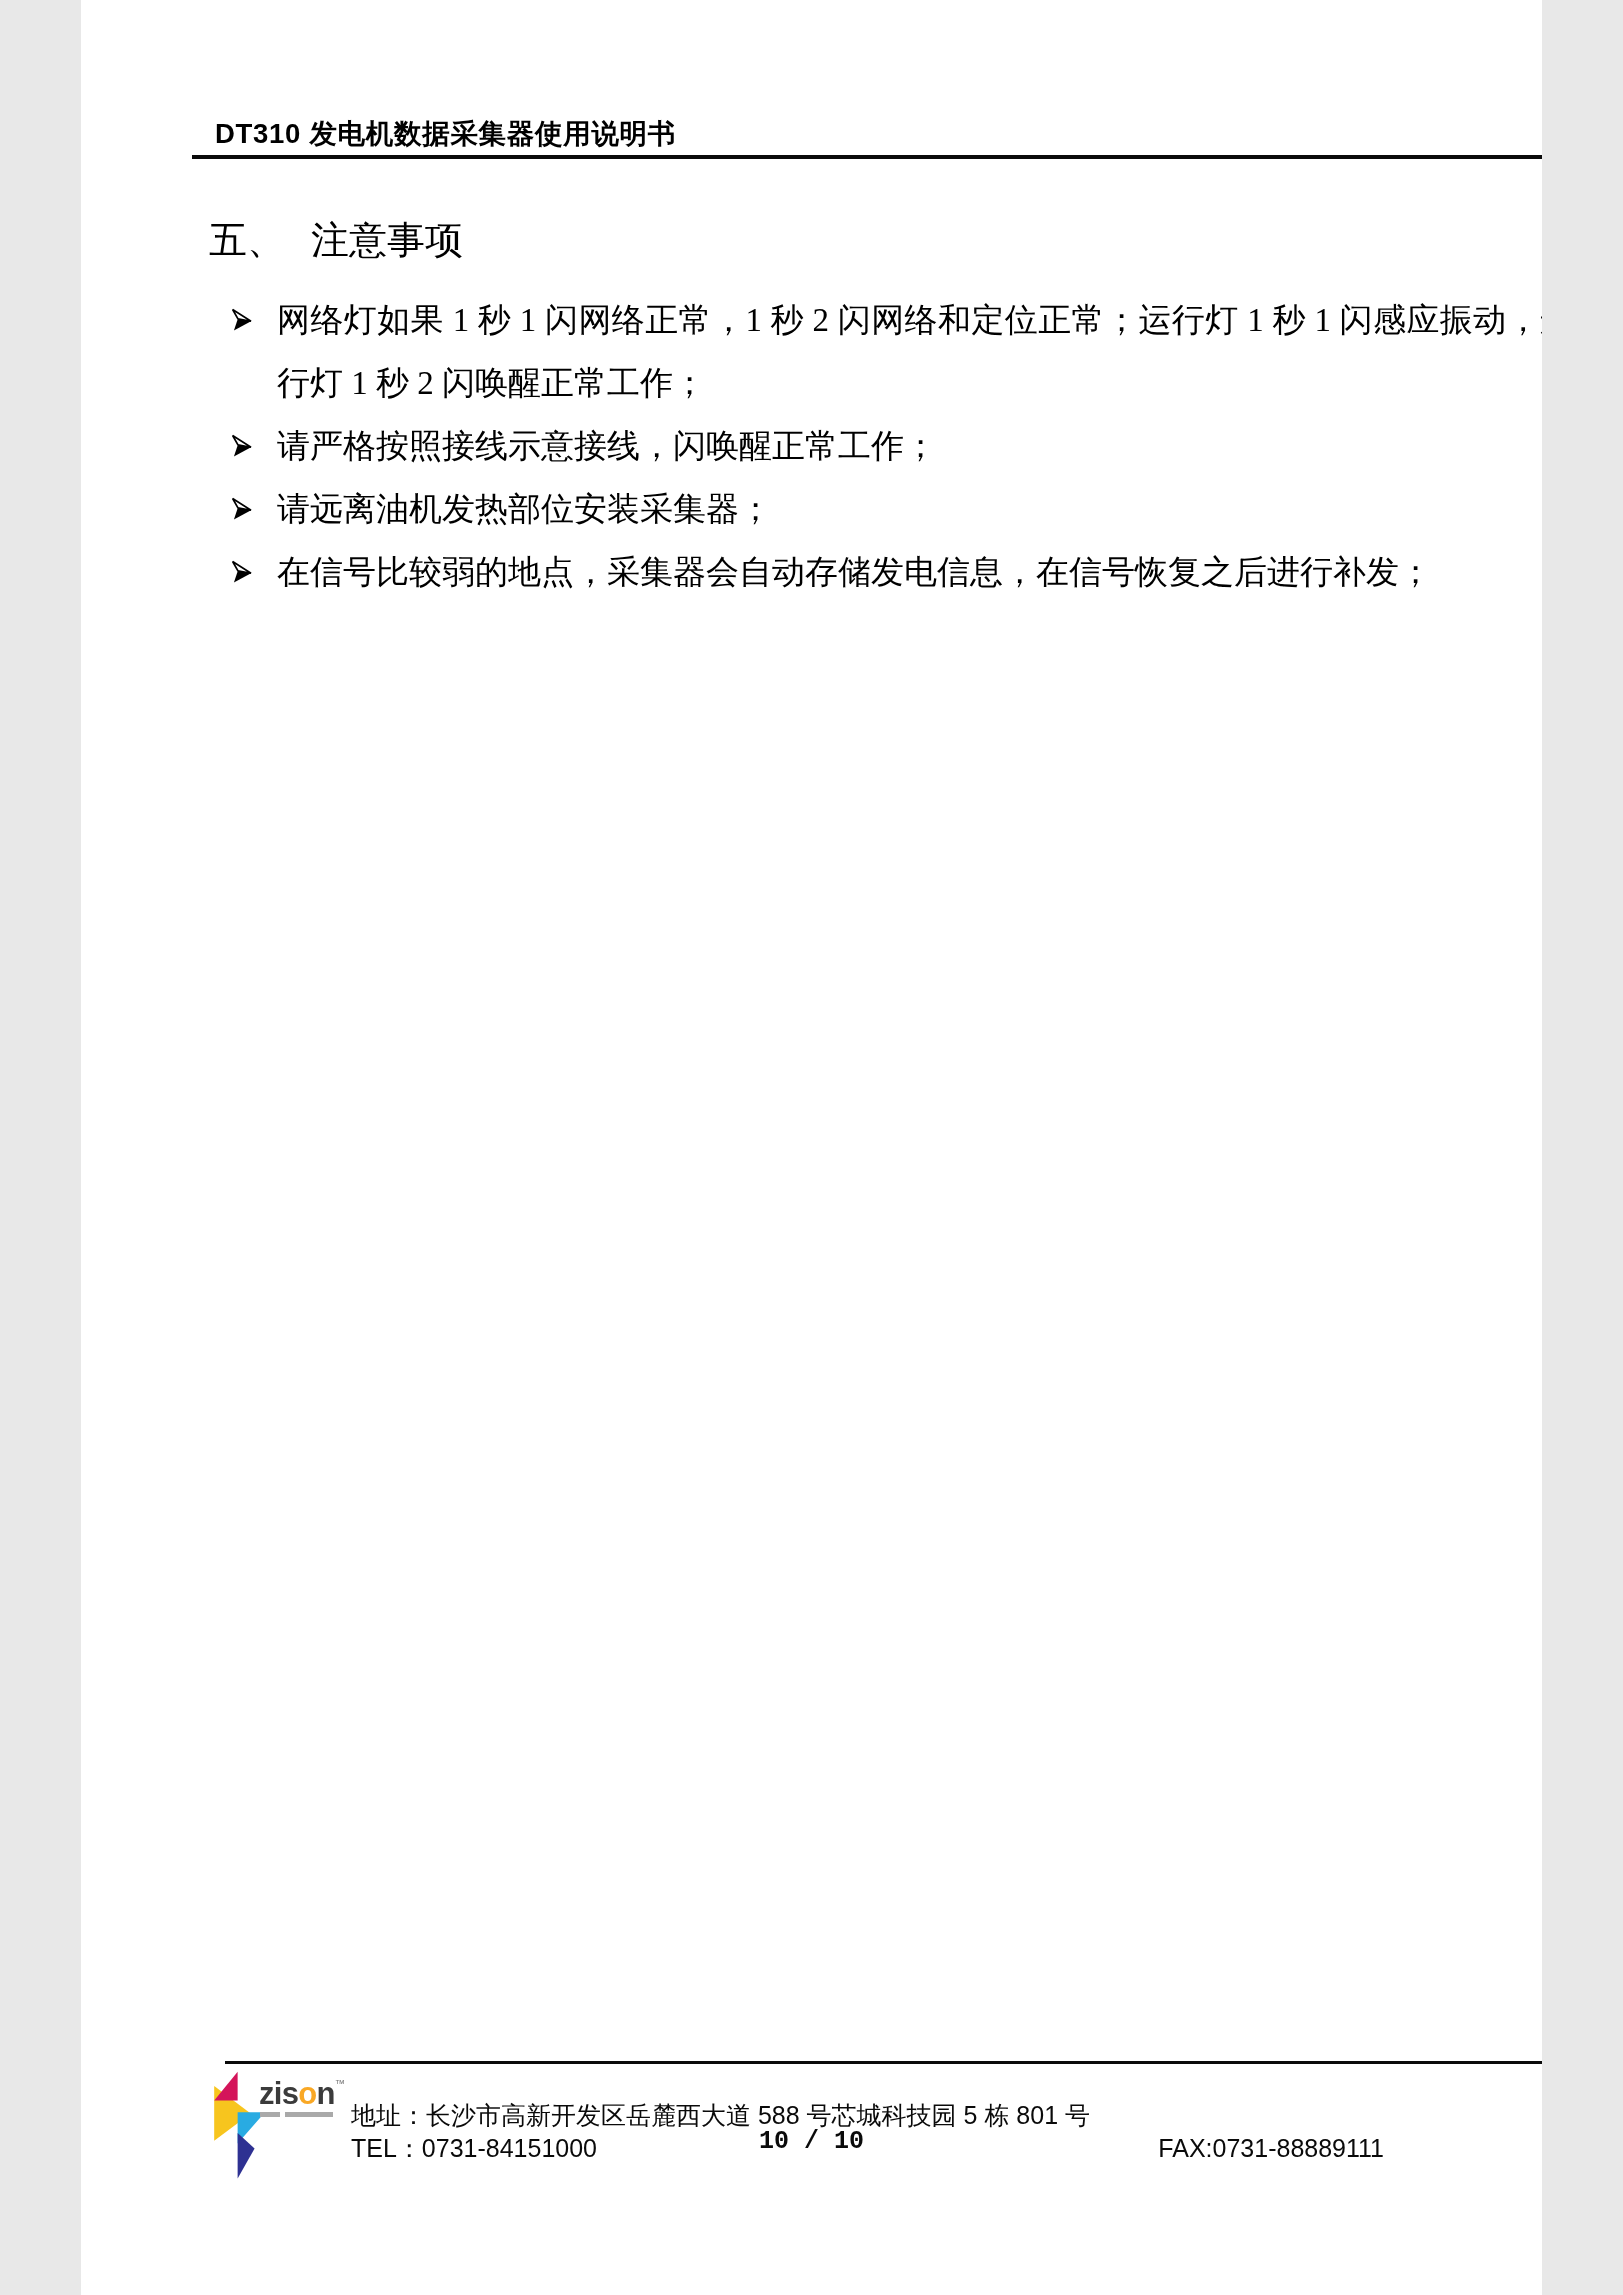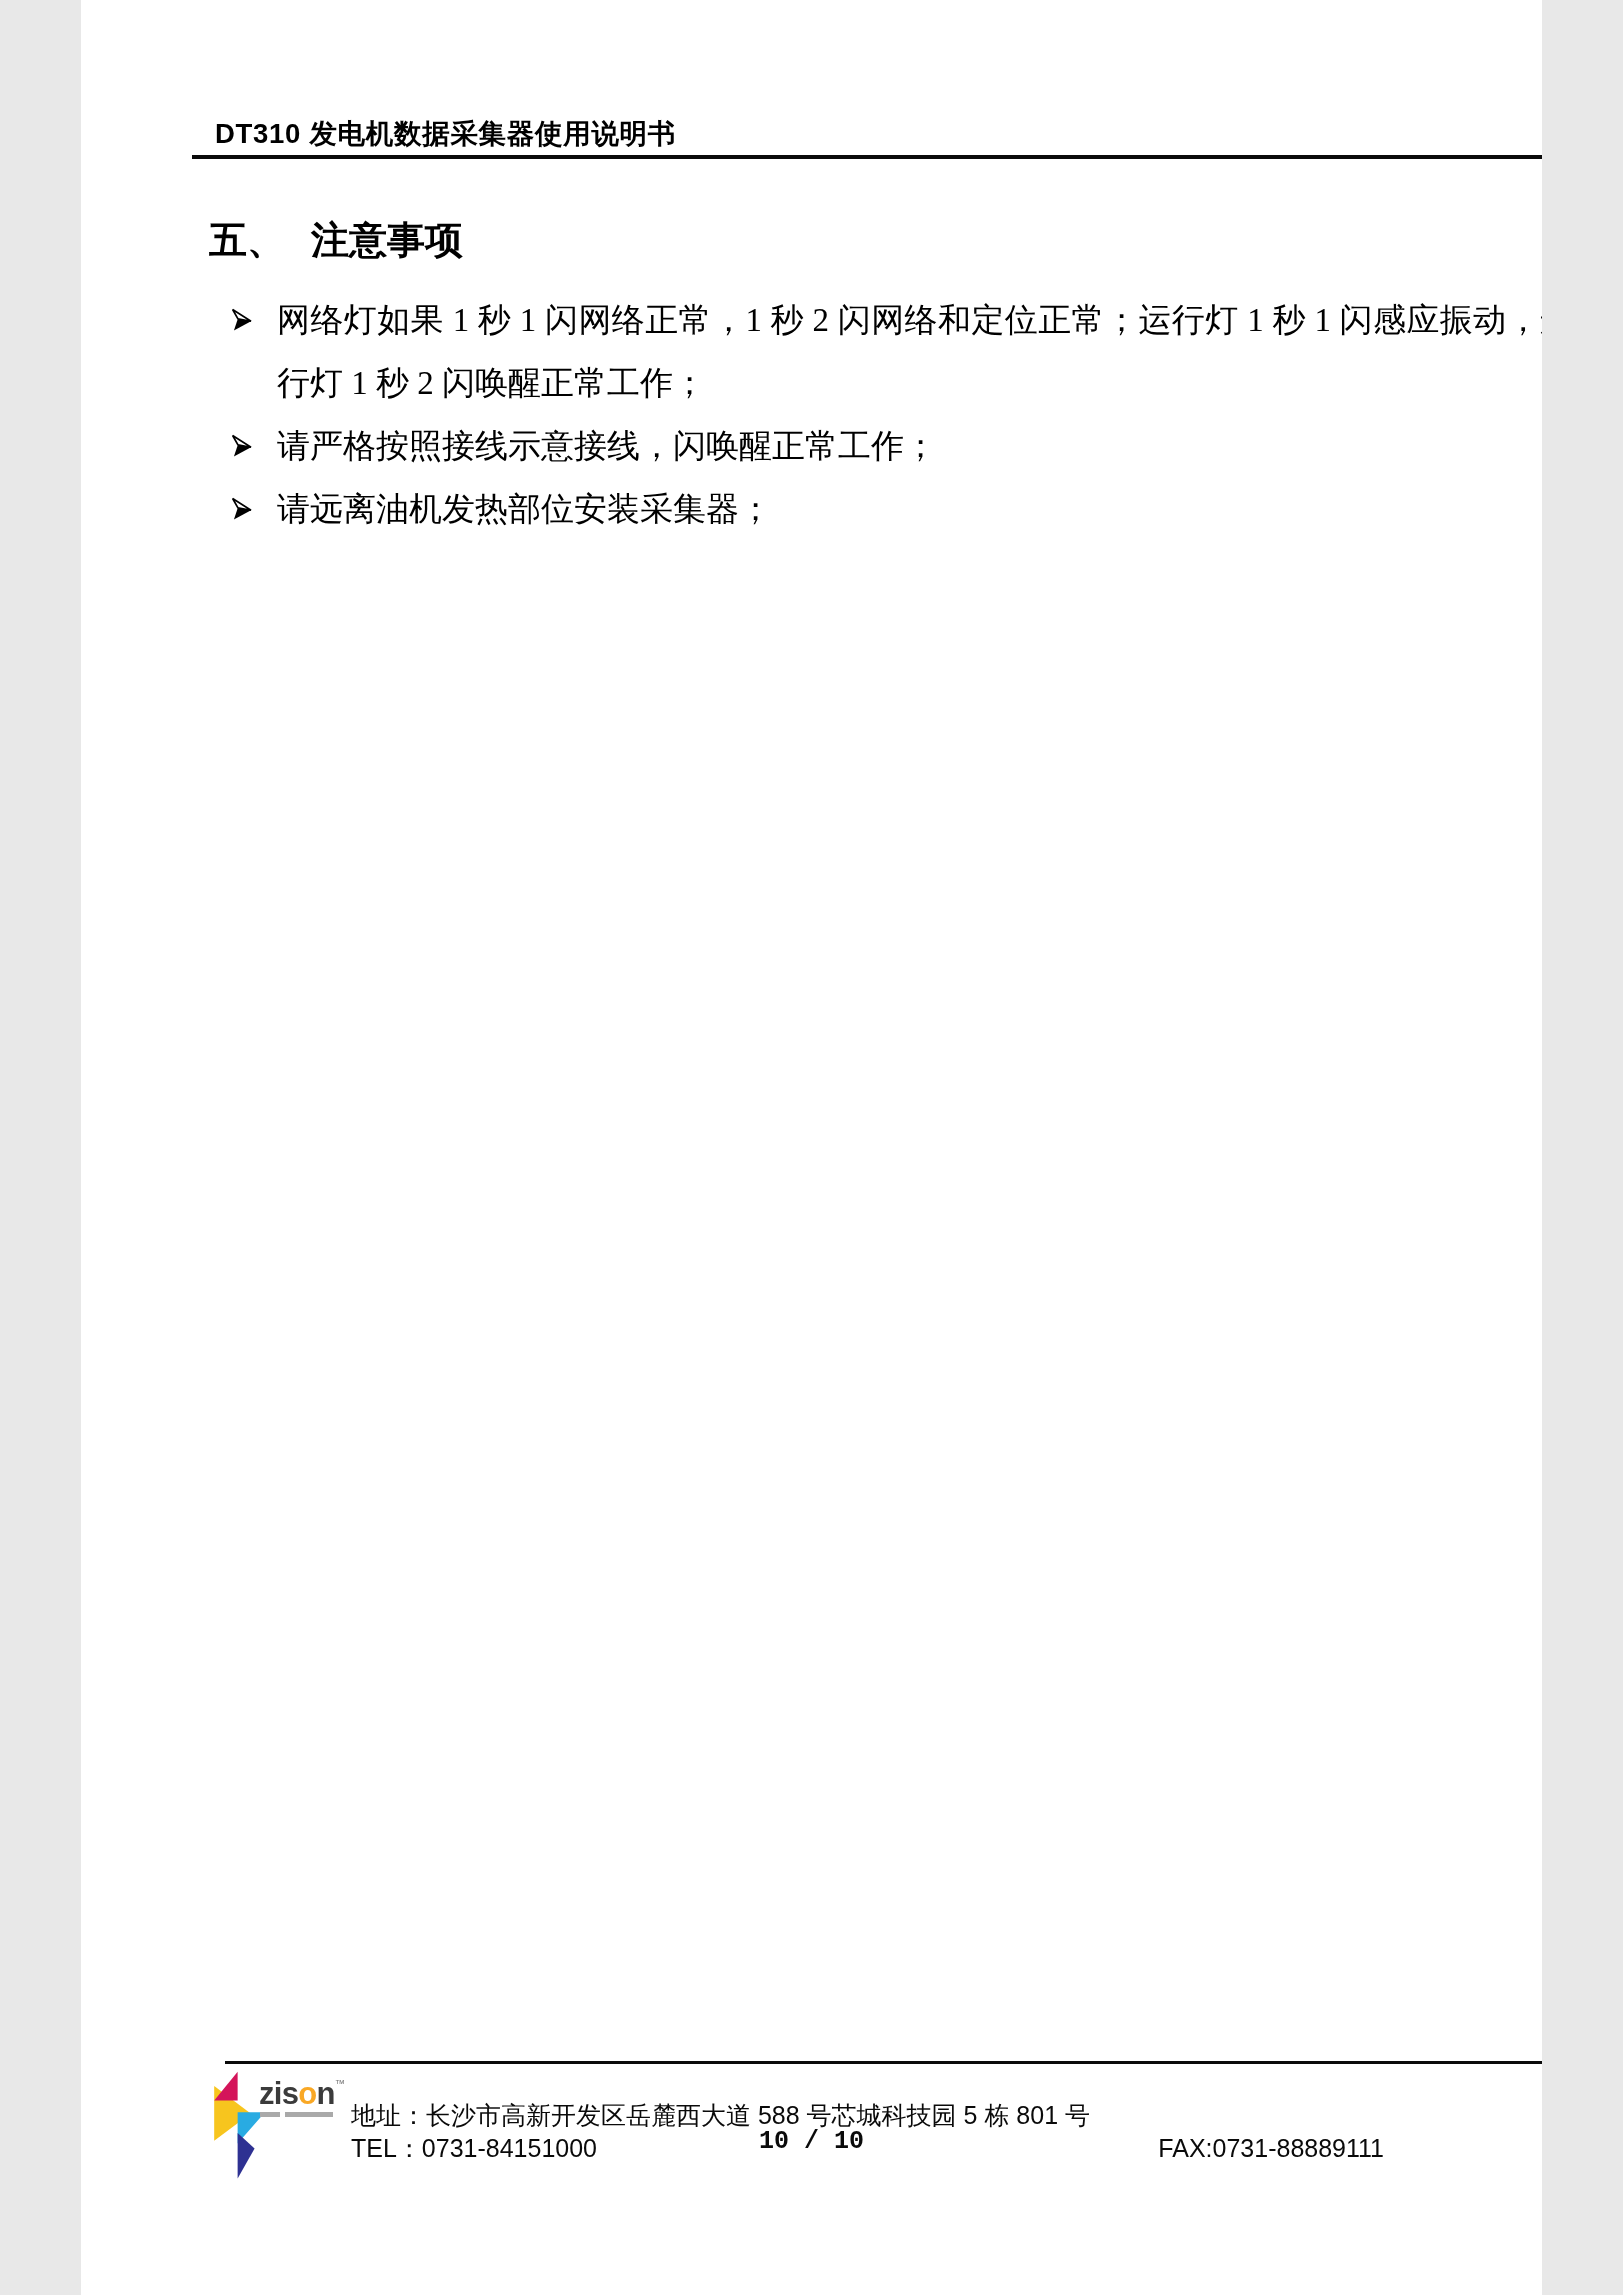--- a/index.html
+++ b/index.html
@@ -34,21 +34,21 @@
     background: #0a0a0a;
   }
 
   
   .section-title {
     position: absolute;
     left: 128px;
     top: 215px;
     margin: 0;
     font-size: 38px;
-    font-weight: 700;
+    font-weight: 400;
     font-family: "Liberation Serif", "DejaVu Serif", serif;
     white-space: nowrap;
   }
   .section-heading { margin-left: 26px; }
 
   
   .notes {
     position: absolute;
     left: 147px;
     top: 289px;
@@ -174,20 +174,27 @@
       </svg>
       <span class="note-text">请严格按照接线示意接线，闪唤醒正常工作；</span>
     </li>
     <li>
       <svg class="bullet-marker" viewBox="0 0 38 34">
         <polygon points="7,1 35,19 15,15" fill="#ffffff" stroke="#000000" stroke-width="2.5"></polygon>
         <polygon points="15,15 35,19 9,33" fill="#000000"></polygon>
       </svg>
       <span class="note-text">请远离油机发热部位安装采集器；</span>
     </li>
+    <li>
+      <svg class="bullet-marker" viewBox="0 0 38 34">
+        <polygon points="7,1 35,19 15,15" fill="#ffffff" stroke="#000000" stroke-width="2.5"></polygon>
+        <polygon points="15,15 35,19 9,33" fill="#000000"></polygon>
+      </svg>
+      <span class="note-text">在信号比较弱的地点，采集器会自动存储发电信息，在信号恢复之后进行补发；</span>
+    </li>
   </ul>
 
   <div class="footer-rule"></div>
 
   <svg class="logo-ribbon" viewBox="0 0 86 166">
     <polygon points="8,24 64,66 8,108" fill="#f7c51e"></polygon>
     <polygon points="44,2 8,46 44,46" fill="#d4145a"></polygon>
     <polygon points="44,64 86,64 44,112" fill="#29abe2"></polygon>
     <polygon points="44,96 70,120 44,166" fill="#2e3192"></polygon>
   </svg>

